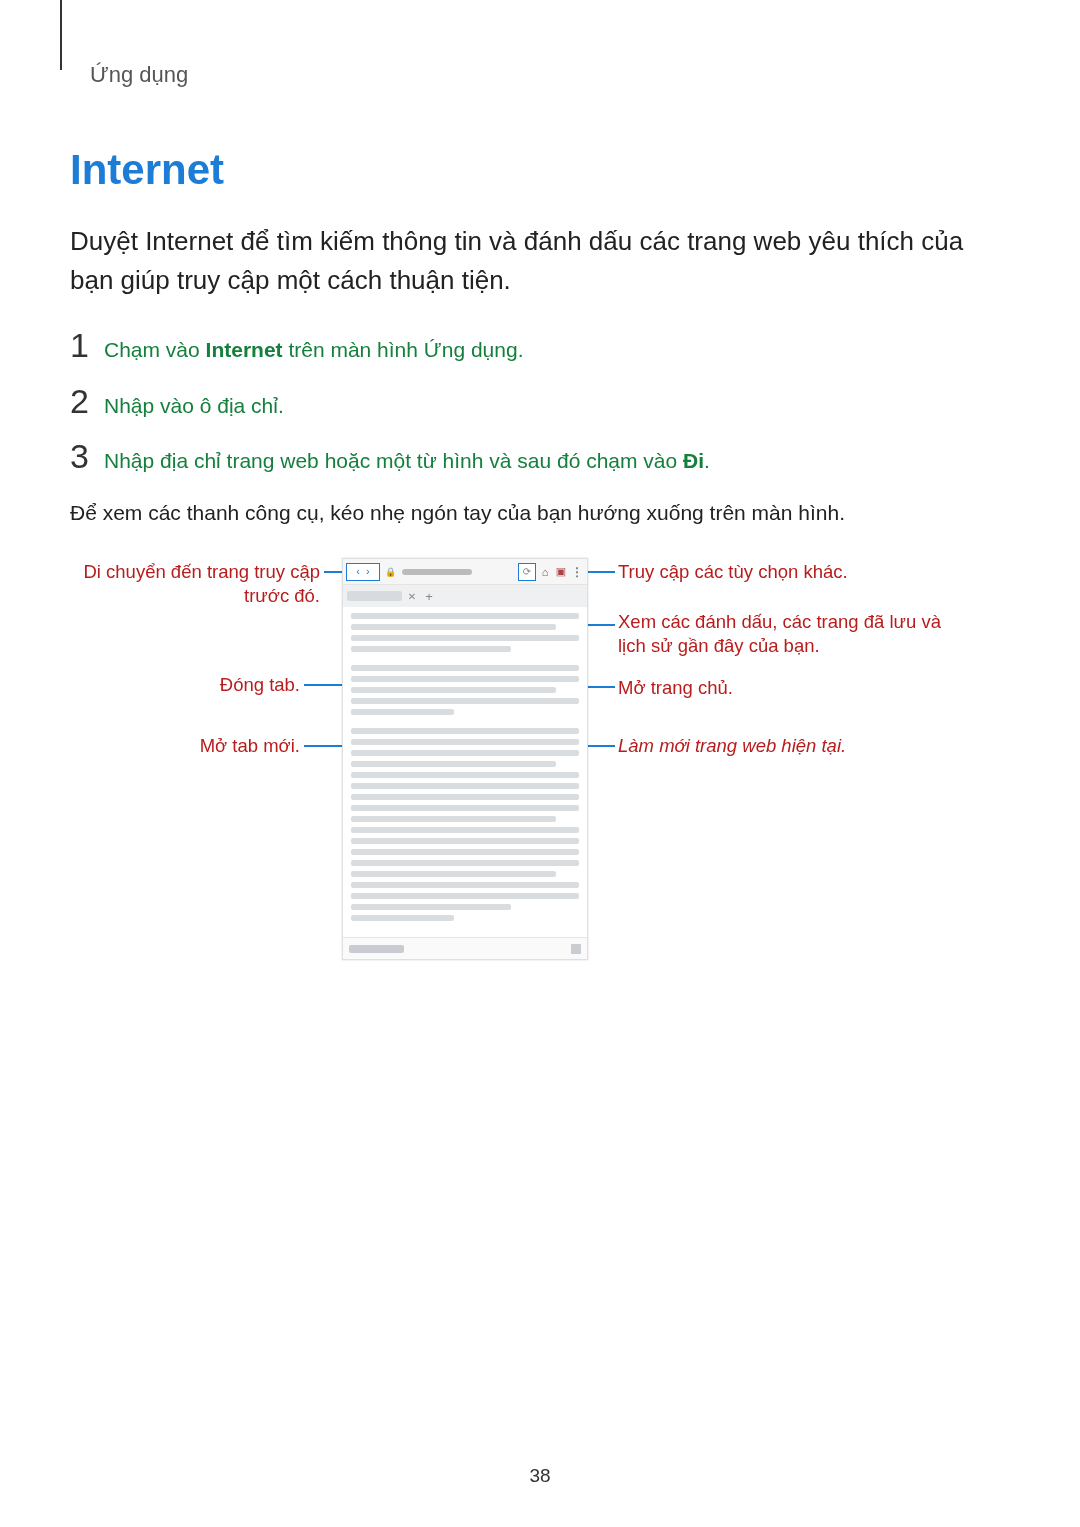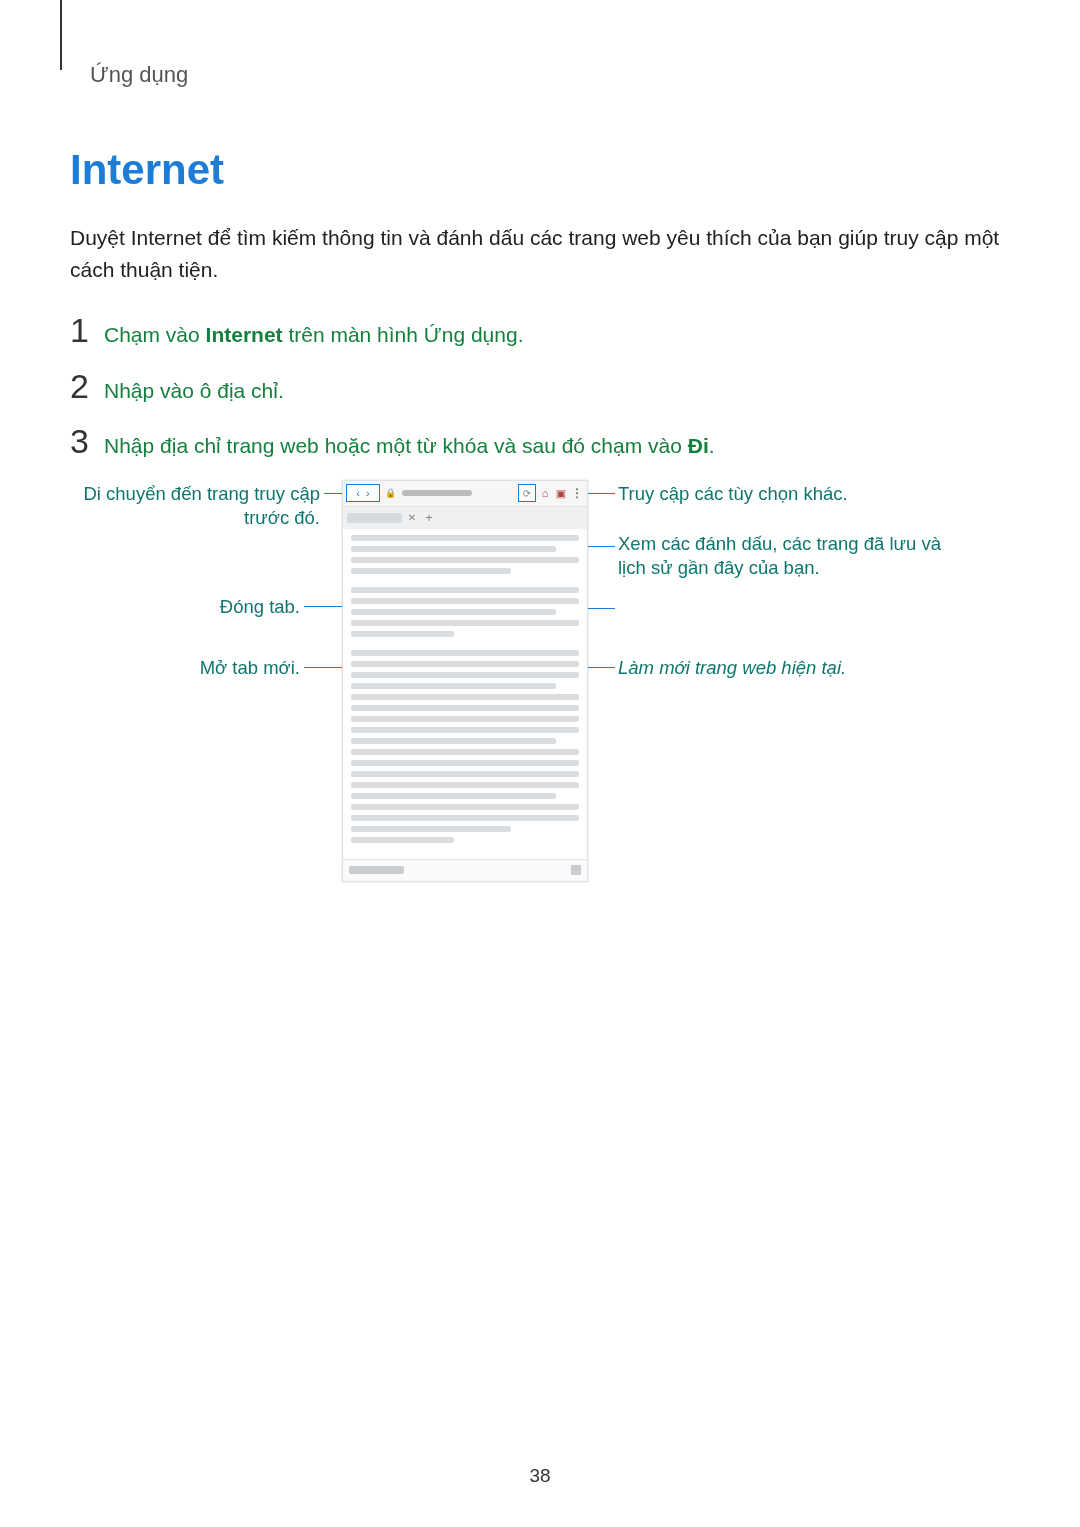--- a/index.html
+++ b/index.html
@@ -30,21 +30,21 @@
     font-weight: 400;
   }
   .title {
     font-size: 42px;
     color: #1c7cd6;
     font-weight: 700;
     margin-top: 58px;
     margin-bottom: 28px;
   }
   .intro {
-    font-size: 21px;
+    font-size: 26px;
     line-height: 1.5;
     color: #222;
     margin-bottom: 28px;
   }
   .step {
     display: flex;
     align-items: baseline;
     margin-bottom: 18px;
   }
   .step-num {
@@ -184,21 +184,21 @@
     align-items: center;
     justify-content: space-between;
     padding: 0 6px;
   }
   .foot-l { width: 55px; height: 8px; background: #c9ccd0; border-radius: 2px; }
   .foot-r { width: 10px; height: 10px; background: #c9ccd0; }
   
   .callout {
     position: absolute;
     font-size: 18.5px;
-    color: #0f766e;
+    color: #b91c1c;
     line-height: 1.3;
   }
   .callout.left { text-align: right; }
   .callout.right { text-align: left; }
   .ln {
     position: absolute;
     background: #1c7cd6;
   }
   .ln.h { height: 1.5px; }
   .ln.v { width: 1.5px; }
@@ -230,33 +230,35 @@
   </div>
 
   <div class="step">
     <div class="step-num">2</div>
     <div class="step-text">Nhập vào ô địa chỉ.</div>
   </div>
 
   <div class="step">
     <div class="step-num">3</div>
     <div class="step-text">
-      <span>Nhập địa chỉ trang web hoặc một từ khóa và sau đó chạm vào </span><b>Đi</b><span>.</span>
+      <span>Nhập địa chỉ trang web hoặc một từ hình và sau đó chạm vào </span><b>Đi</b><span>.</span>
     </div>
   </div>
 
+  <p class="post-steps">Để xem các thanh công cụ, kéo nhẹ ngón tay của bạn hướng xuống trên màn hình.</p>
 
   <div class="figure-area">
 
     <div class="callout left" style="left:0; top:2px; width:250px;">Di chuyển đến trang truy cập trước đó.</div>
     <div class="callout left" style="left:0; top:115px; width:230px;">Đóng tab.</div>
     <div class="callout left" style="left:0; top:176px; width:230px;">Mở tab mới.</div>
 
     <div class="callout right" style="left:548px; top:52px; width:330px;">Xem các đánh dấu, các trang đã lưu và lịch sử gần đây của bạn.</div>
     <div class="callout right" style="left:548px; top:2px; width:320px;">Truy cập các tùy chọn khác.</div>
+    <div class="callout right" style="left:548px; top:118px; width:300px;">Mở trang chủ.</div>
     <div class="callout right" style="left:548px; top:176px; width:300px;font-style:italic;">Làm mới trang web hiện tại.</div>
 
     <div class="ln h" style="left:254px; top:13px; width:22px;"></div>
     <div class="ln h" style="left:234px; top:126px; width:108px;"></div>
     <div class="ln v" style="left:341px; top:39px; height:88px;"></div>
     <div class="ln h" style="left:234px; top:187px; width:128px;"></div>
     <div class="ln v" style="left:361px; top:39px; height:149px;"></div>
 
     <div class="ln h" style="left:441px; top:13px; width:104px;"></div>
     <div class="ln v" style="left:492px; top:13px; height:54px;"></div>

